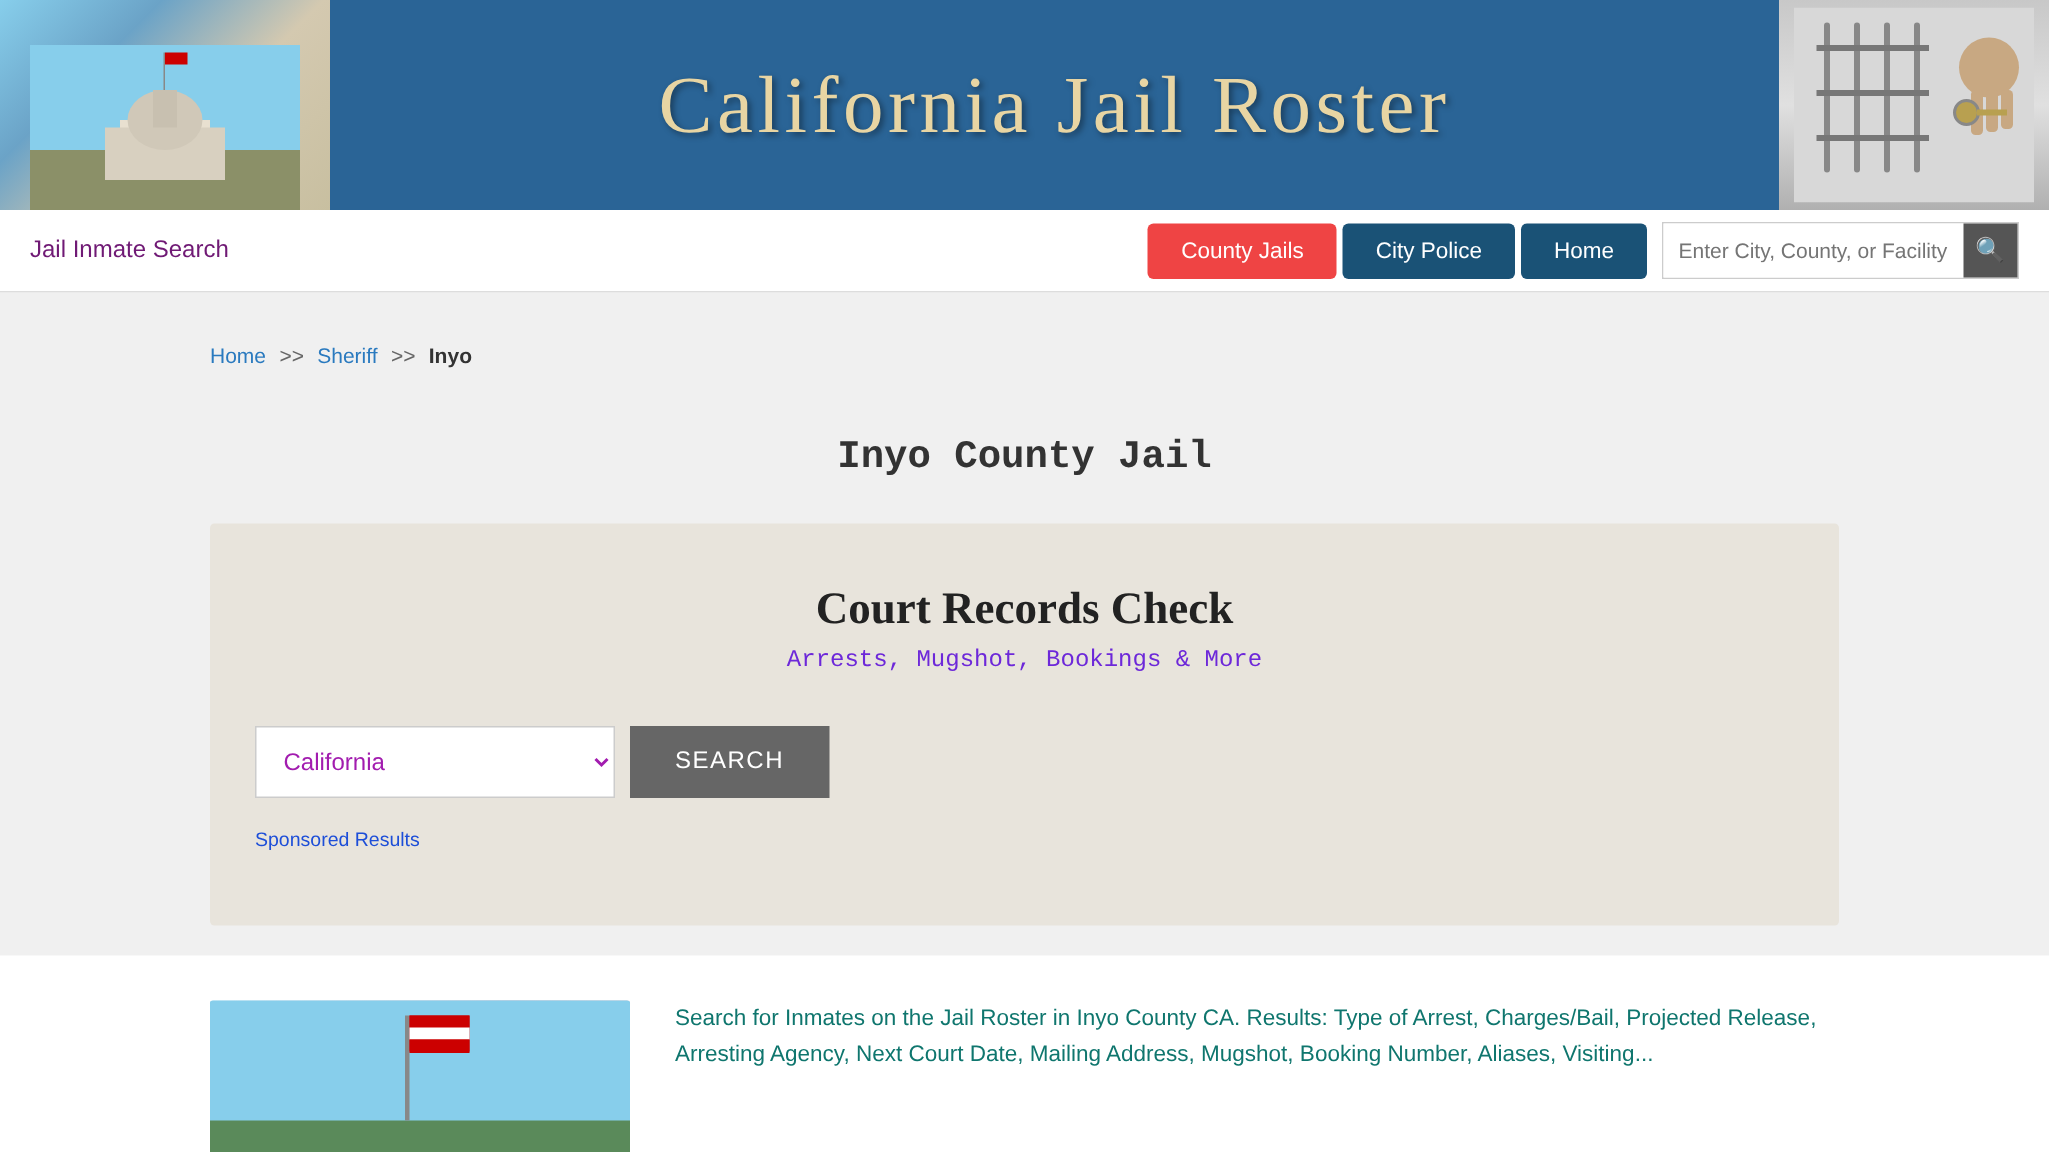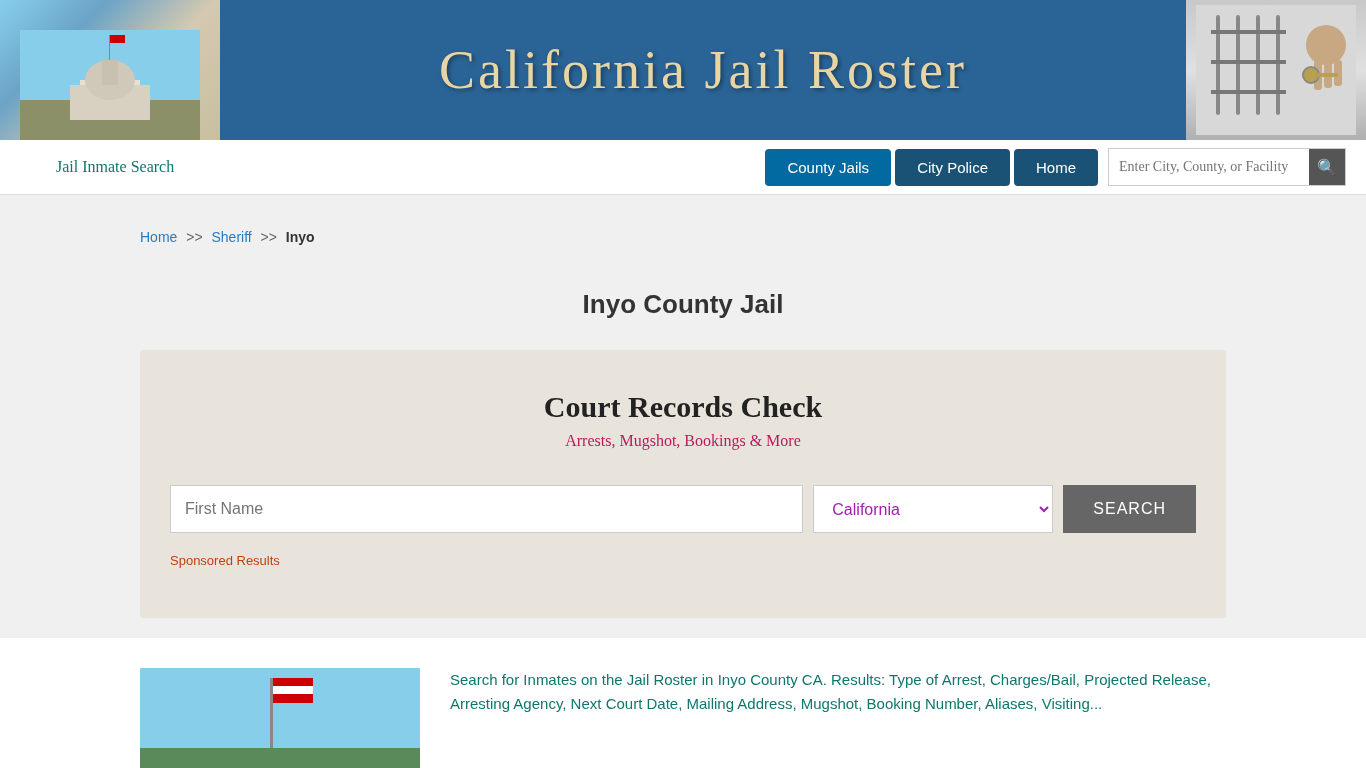--- a/index.html
+++ b/index.html
@@ -65,41 +65,40 @@
     .navbar {
       background: #ffffff;
       border-bottom: 1px solid #ddd;
       display: flex;
       align-items: center;
       padding: 0 20px;
       height: 55px;
     }
     .nav-brand {
       font-size: 16px;
-      color: #0f766e;
-      font-family: Liberation Serif, serif;
+      color: #701a75;
+      font-family: Liberation Sans, sans-serif;
       flex: 1;
-      margin-left: 36px;
     }
     .nav-buttons {
       display: flex;
       align-items: center;
       gap: 4px;
       margin-right: 10px;
     }
     .nav-btn {
       padding: 10px 22px;
       border: none;
       border-radius: 4px;
       font-size: 15px;
       cursor: pointer;
       font-family: Arial, sans-serif;
     }
     .nav-btn-county {
-      background: #0369a1;
+      background: #ef4444;
       color: white;
     }
     .nav-btn-city {
       background: #1a5276;
       color: white;
     }
     .nav-btn-home {
       background: #1a5276;
       color: white;
     }
@@ -107,21 +106,21 @@
       display: flex;
       align-items: center;
       border: 1px solid #ccc;
     }
     .nav-search-input {
       width: 200px;
       height: 36px;
       border: none;
       padding: 0 10px;
       font-size: 14px;
-      font-family: Liberation Serif, serif;
+      font-family: Liberation Sans, sans-serif;
       outline: none;
       color: #aaa;
     }
     .nav-search-btn {
       background: #555;
       border: none;
       width: 36px;
       height: 36px;
       display: flex;
       align-items: center;
@@ -151,43 +150,43 @@
 
     
     .page-title-wrap {
       text-align: center;
       padding: 10px 0 30px 0;
     }
     .page-title {
       font-size: 26px;
       font-weight: bold;
       color: #333;
-      font-family: Liberation Sans, sans-serif;
+      font-family: Liberation Mono, monospace;
     }
 
     
     .search-card {
       background: #e8e4dc;
       margin: 0 140px;
       padding: 40px 30px 50px 30px;
       border-radius: 3px;
     }
     .search-card-title {
       text-align: center;
       font-size: 30px;
       font-weight: bold;
       color: #222;
       font-family: Georgia, serif;
       margin-bottom: 8px;
     }
     .search-card-subtitle {
       text-align: center;
       font-size: 16px;
-      color: #be185d;
-      font-family: Liberation Serif, serif;
+      color: #6d28d9;
+      font-family: Liberation Mono, monospace;
       margin-bottom: 35px;
     }
     .search-form {
       display: flex;
       gap: 10px;
       align-items: center;
     }
     .search-form input, .search-form select {
       height: 48px;
       border: 1px solid #ccc;
@@ -214,21 +213,21 @@
       font-size: 16px;
       font-weight: normal;
       letter-spacing: 1px;
       cursor: pointer;
       font-family: Arial, sans-serif;
       flex-shrink: 0;
     }
     .sponsored {
       margin-top: 20px;
       font-size: 13px;
-      color: #c2410c;
+      color: #1d4ed8;
       font-family: Arial, sans-serif;
     }
 
     
     .bottom-section {
       display: flex;
       gap: 30px;
       padding: 30px 140px;
       background: white;
       margin-top: 20px;
@@ -323,21 +322,20 @@
 </div>
 
 <div class="page-title-wrap">
   <h2 class="page-title">Inyo County Jail</h2>
 </div>
 
 <div class="search-card">
   <h2 class="search-card-title">Court Records Check</h2>
   <p class="search-card-subtitle">Arrests, Mugshot, Bookings &amp; More</p>
   <div class="search-form">
-    <input type="text" placeholder="First Name" style="">
     <select id="state-select">
     <option value="Alabama">Alabama</option><option value="Alaska">Alaska</option><option value="Arizona">Arizona</option><option value="Arkansas">Arkansas</option><option value="California" selected="">California</option><option value="Colorado">Colorado</option><option value="Connecticut">Connecticut</option><option value="Delaware">Delaware</option><option value="Florida">Florida</option><option value="Georgia">Georgia</option><option value="Hawaii">Hawaii</option><option value="Idaho">Idaho</option><option value="Illinois">Illinois</option><option value="Indiana">Indiana</option><option value="Iowa">Iowa</option><option value="Kansas">Kansas</option><option value="Kentucky">Kentucky</option><option value="Louisiana">Louisiana</option><option value="Maine">Maine</option><option value="Maryland">Maryland</option><option value="Massachusetts">Massachusetts</option><option value="Michigan">Michigan</option><option value="Minnesota">Minnesota</option><option value="Mississippi">Mississippi</option><option value="Missouri">Missouri</option><option value="Montana">Montana</option><option value="Nebraska">Nebraska</option><option value="Nevada">Nevada</option><option value="New Hampshire">New Hampshire</option><option value="New Jersey">New Jersey</option><option value="New Mexico">New Mexico</option><option value="New York">New York</option><option value="North Carolina">North Carolina</option><option value="North Dakota">North Dakota</option><option value="Ohio">Ohio</option><option value="Oklahoma">Oklahoma</option><option value="Oregon">Oregon</option><option value="Pennsylvania">Pennsylvania</option><option value="Rhode Island">Rhode Island</option><option value="South Carolina">South Carolina</option><option value="South Dakota">South Dakota</option><option value="Tennessee">Tennessee</option><option value="Texas">Texas</option><option value="Utah">Utah</option><option value="Vermont">Vermont</option><option value="Virginia">Virginia</option><option value="Washington">Washington</option><option value="West Virginia">West Virginia</option><option value="Wisconsin">Wisconsin</option><option value="Wyoming">Wyoming</option></select>
     <button class="search-form-btn">SEARCH</button>
   </div>
   <div class="sponsored">Sponsored Results</div>
 </div>
 
 <div class="bottom-section">
   <div class="bottom-image">
     <svg width="280" height="120" viewBox="0 0 280 120" xmlns="http://www.w3.org/2000/svg">

